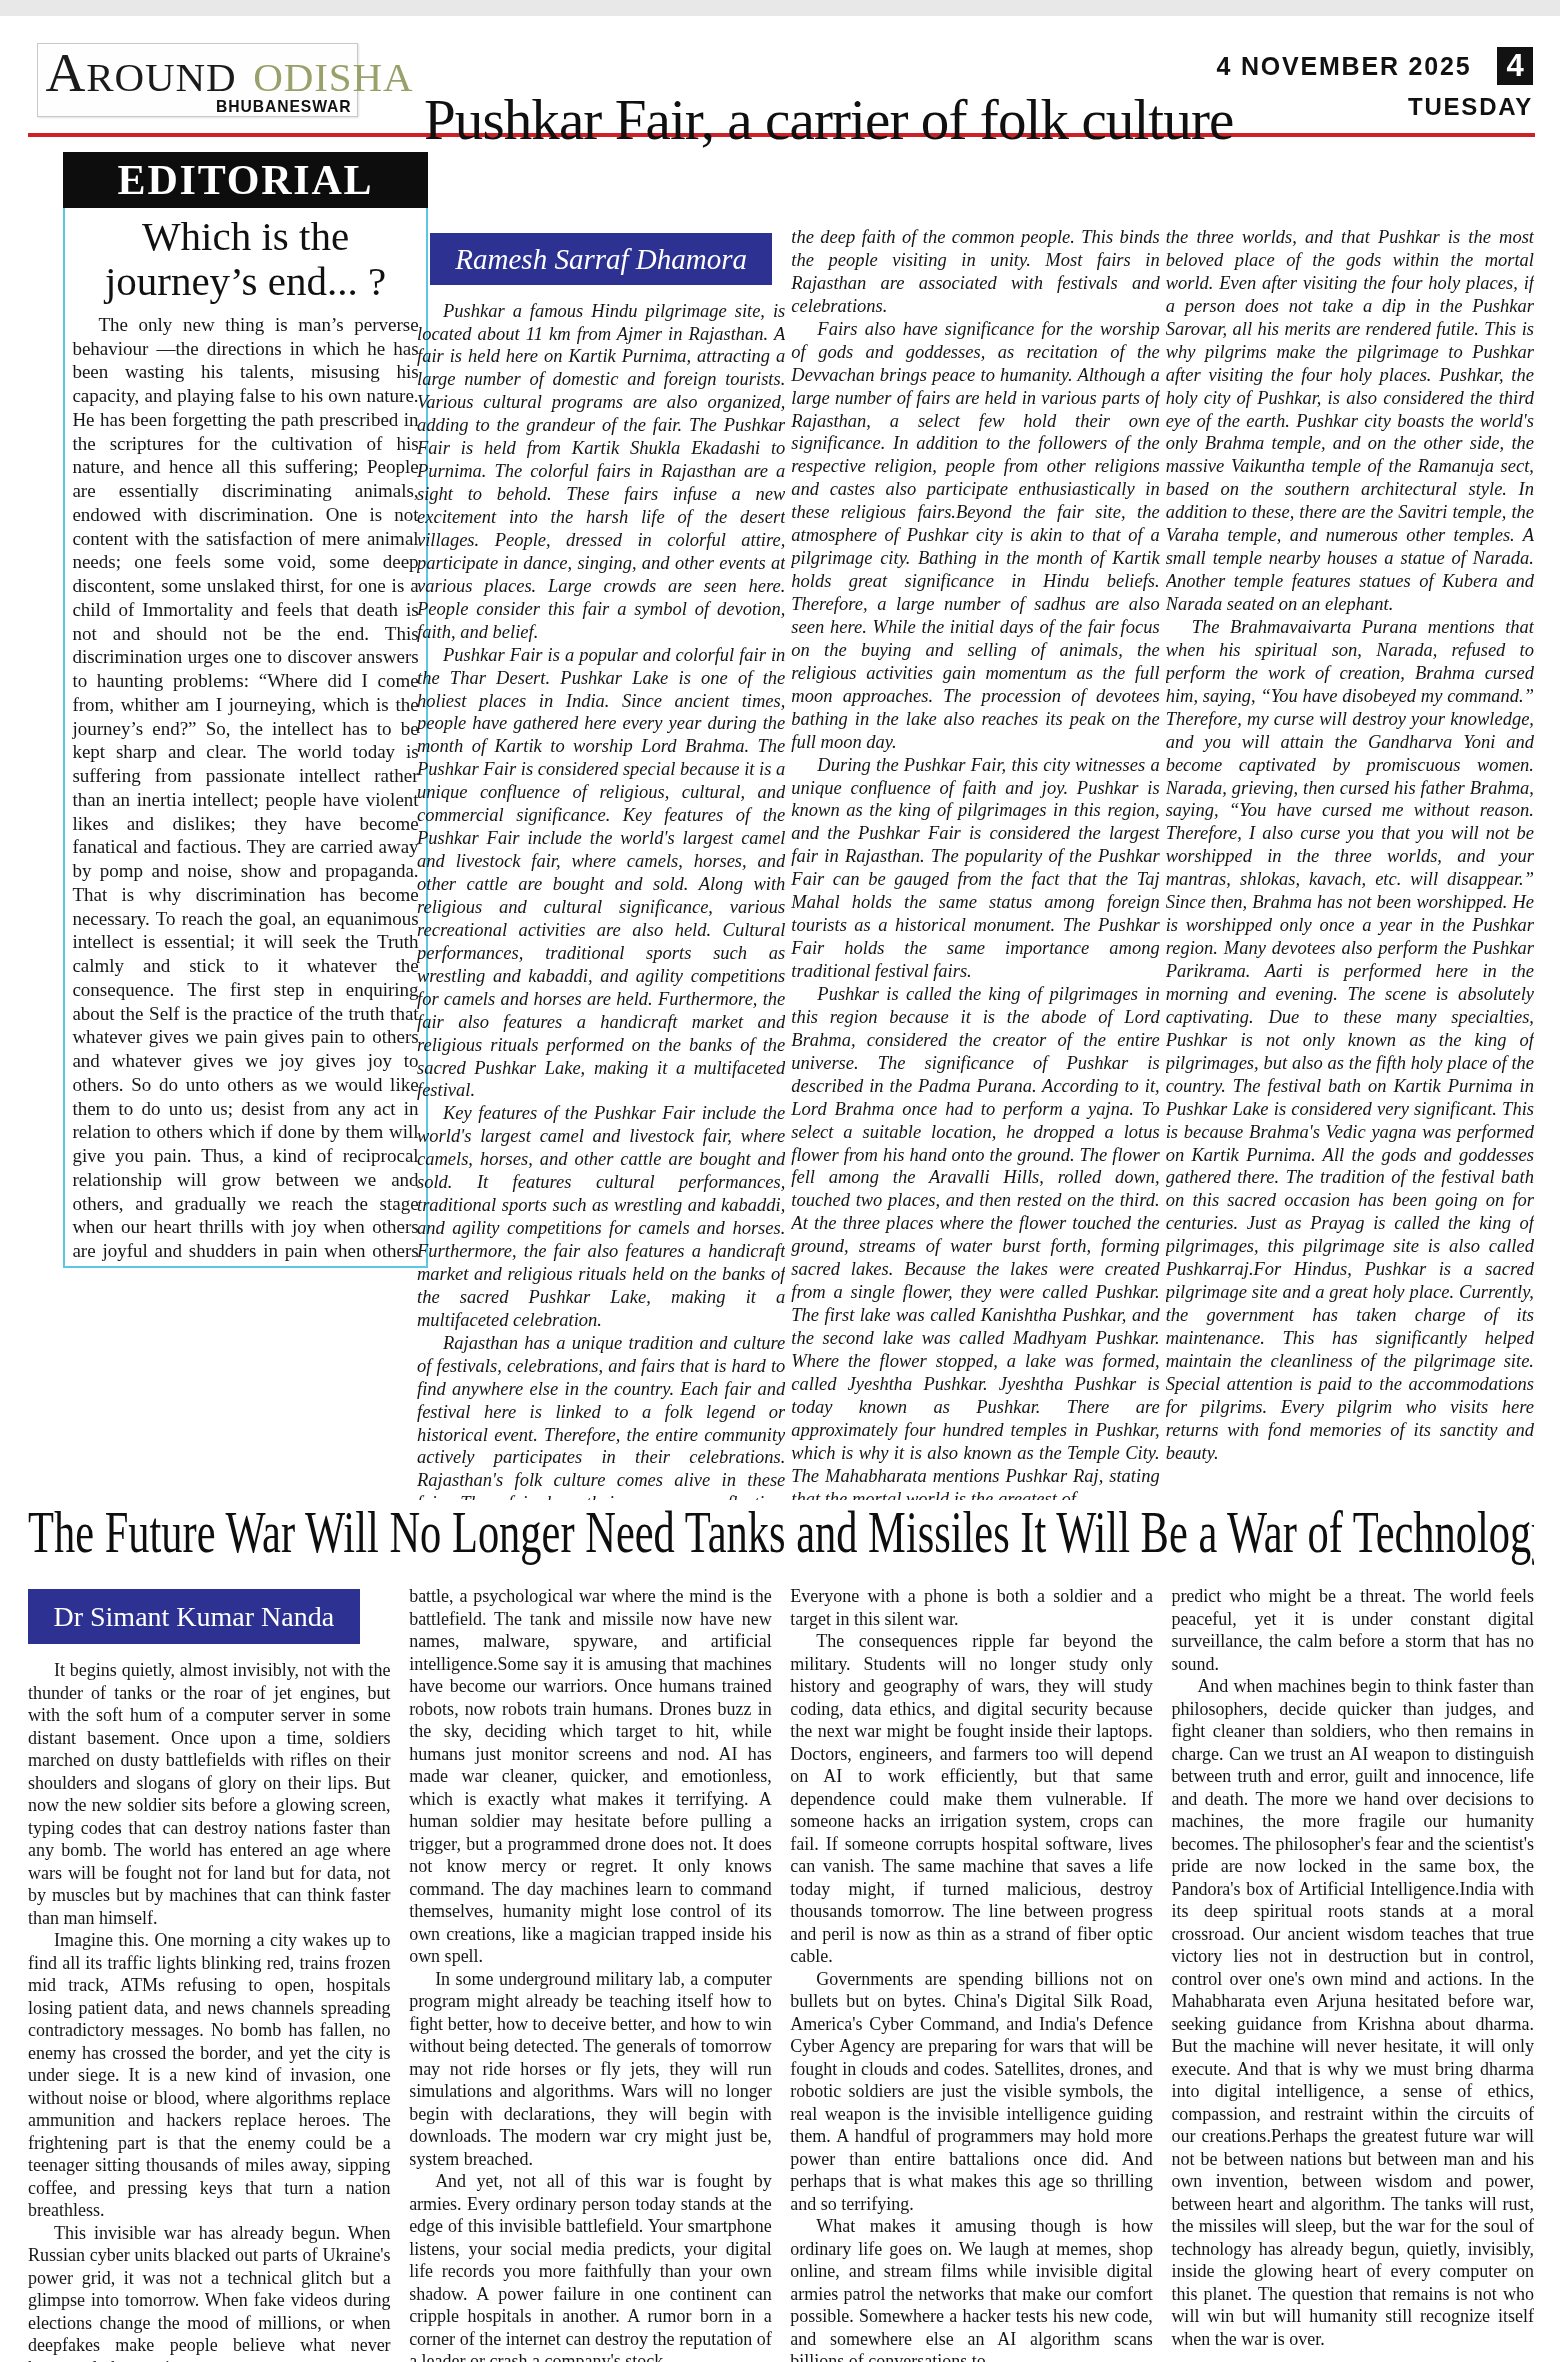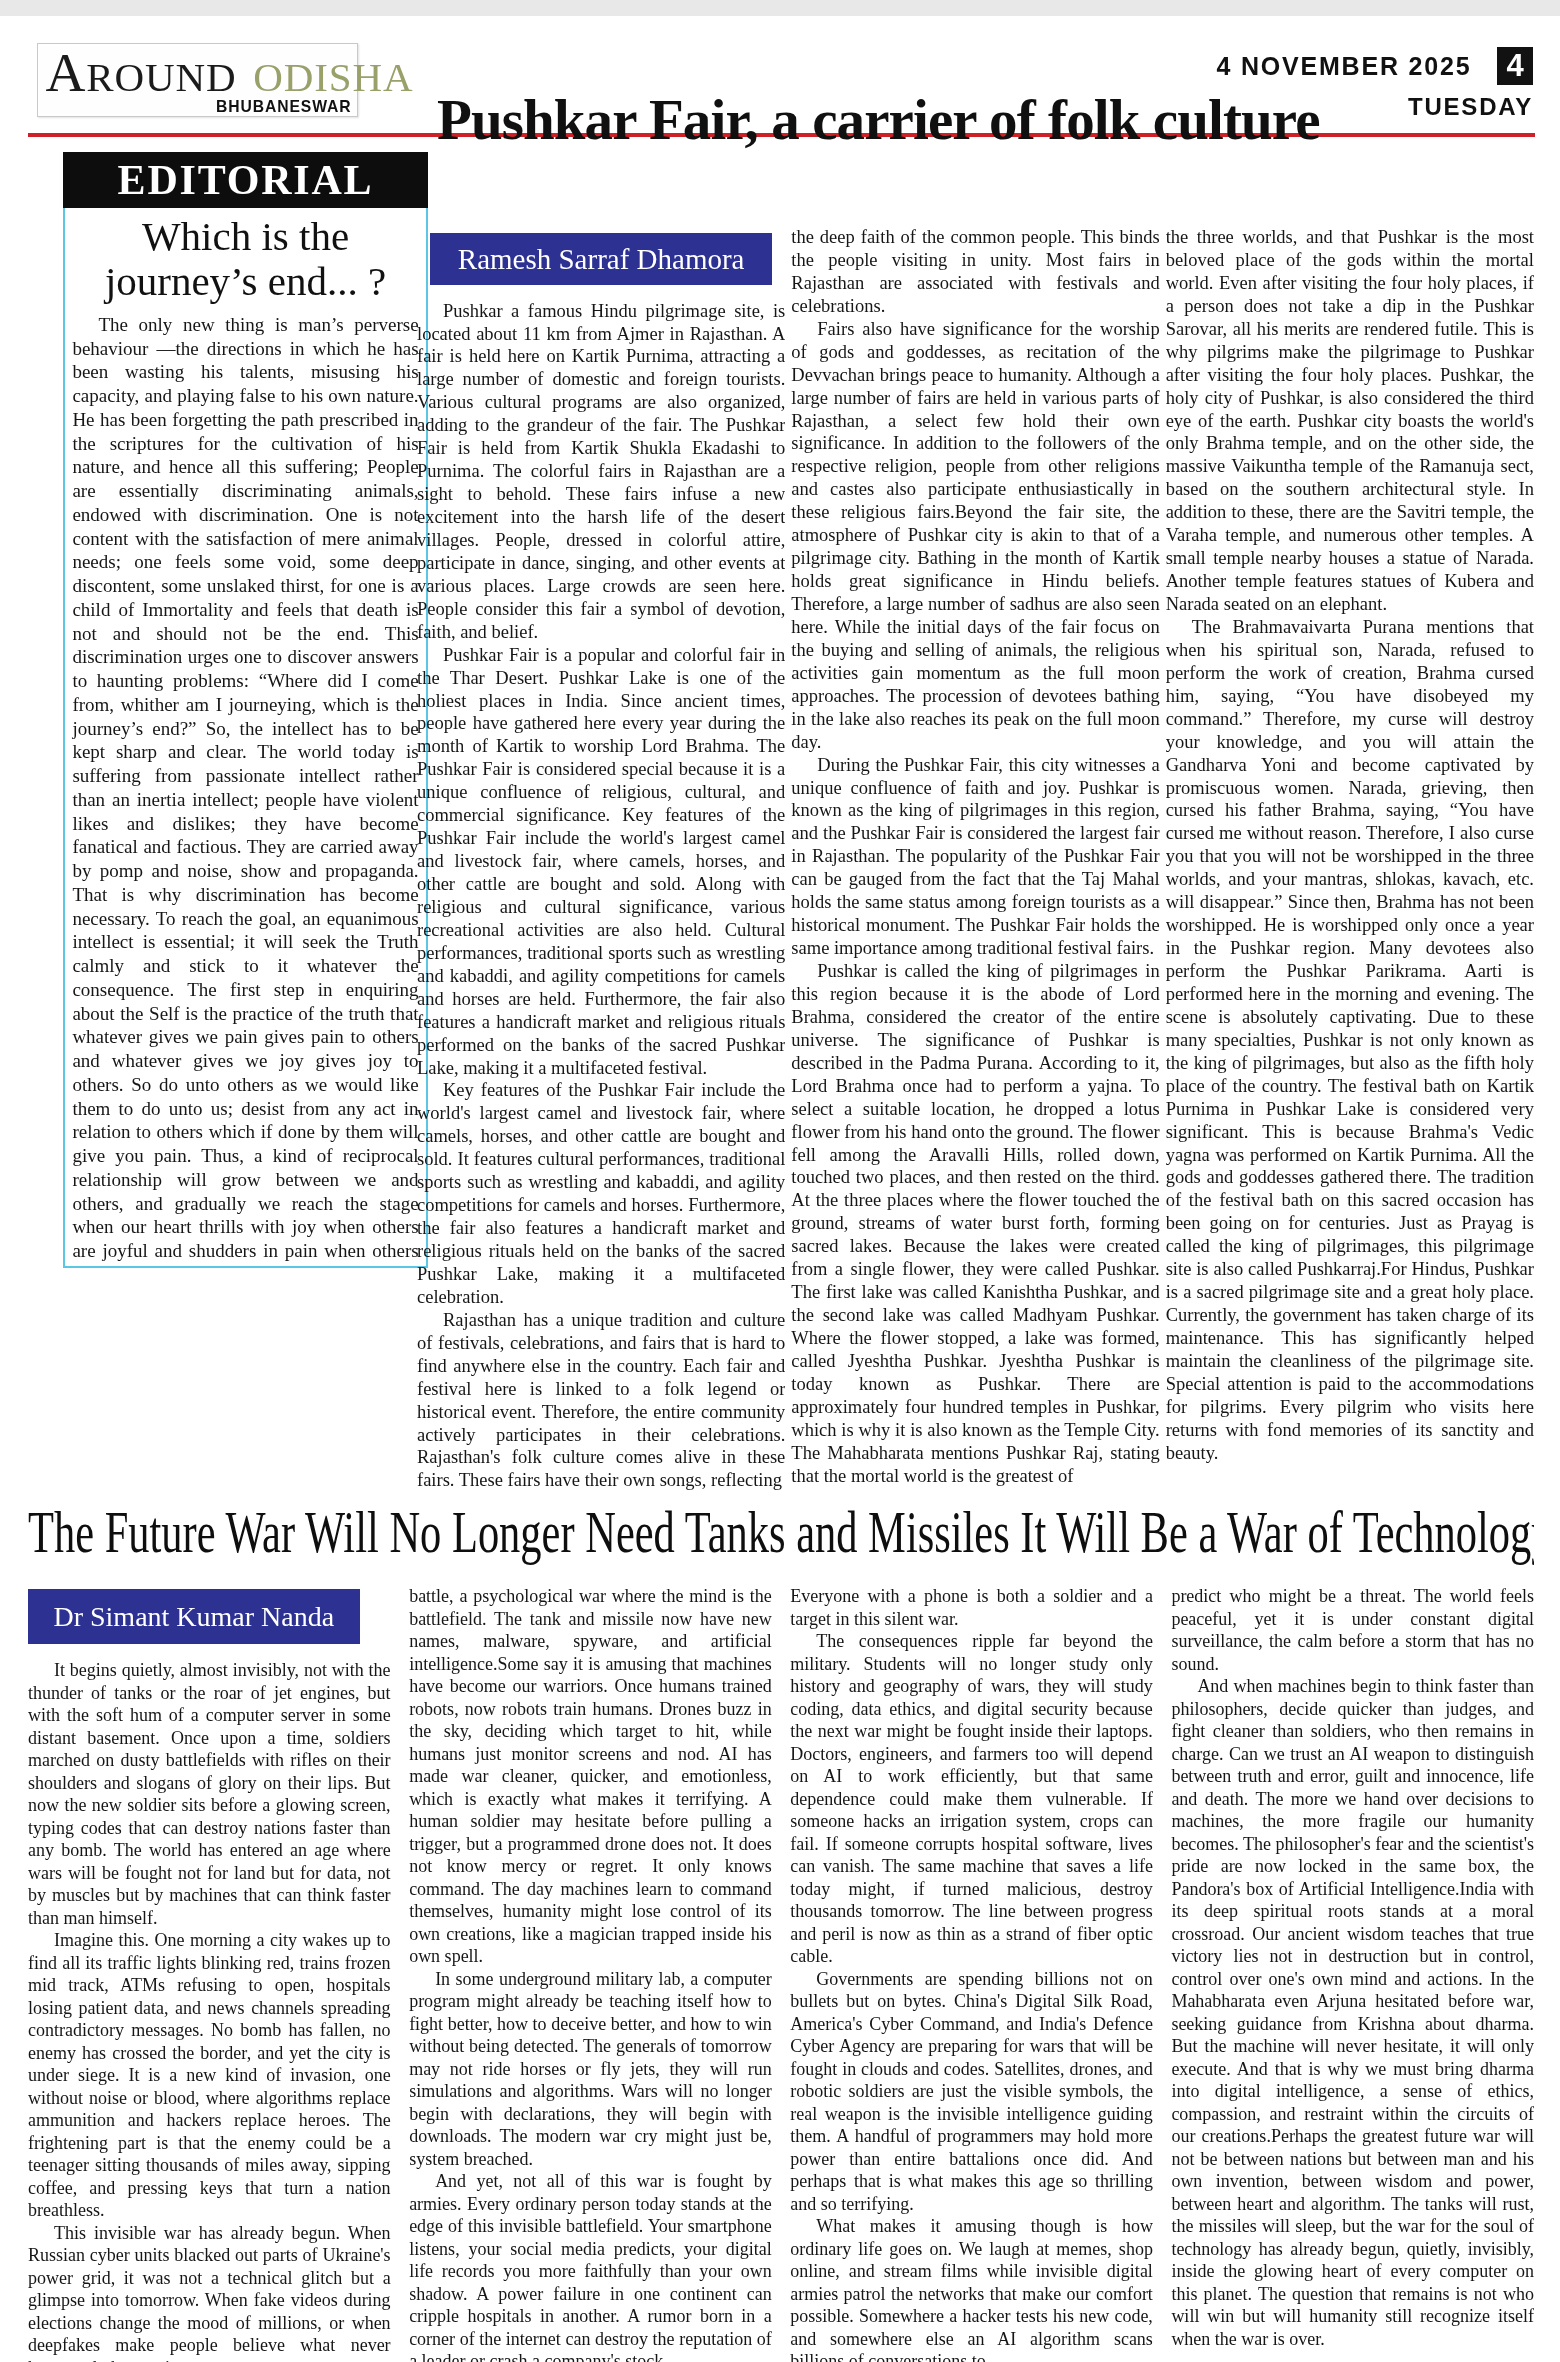--- a/index.html
+++ b/index.html
@@ -56,27 +56,27 @@
     padding:3.7px 7.4px 9.2px; height:1060px; overflow:hidden; box-sizing:border-box;
   }
   .editorial-title {
     margin:1.8px 0 7.4px; font-weight:400; font-size:41px; line-height:1.12;
     text-align:center; color:#111;
   }
   .editorial .body-text { font-size:19px; line-height:1.25; }
 
   
   .pushkar-headline {
-    position:absolute; left:437px; top:74px; width:1117px; margin:0;
-    font-weight:700; font-size:57px; line-height:1.05; letter-spacing:-0.9px;
+    position:absolute; left:424px; top:74px; width:1117px; margin:0;
+    font-weight:400; font-size:57px; line-height:1.05; letter-spacing:-0.9px;
     color:#101010; white-space:nowrap;
   }
   .pushkar-cols {
     position:absolute; left:417px; top:210px; width:1117px; height:1274px;
-    display:flex; gap:6px; overflow:hidden;
+    display:flex; gap:6px; overflow:hidden;font-style:italic;
   }
   .col { flex:1 1 0; overflow:hidden; }
   .byline-box {
     background:#2c3192; color:#ffffff; text-align:center;
     font-size:29px; line-height:1.2; padding:8.3px 3.7px; margin:7.4px 13px 14.8px;
   }
 
   
   .war-headline {
     position:absolute; left:28px; top:1484px; width:1506px; height:74px;

